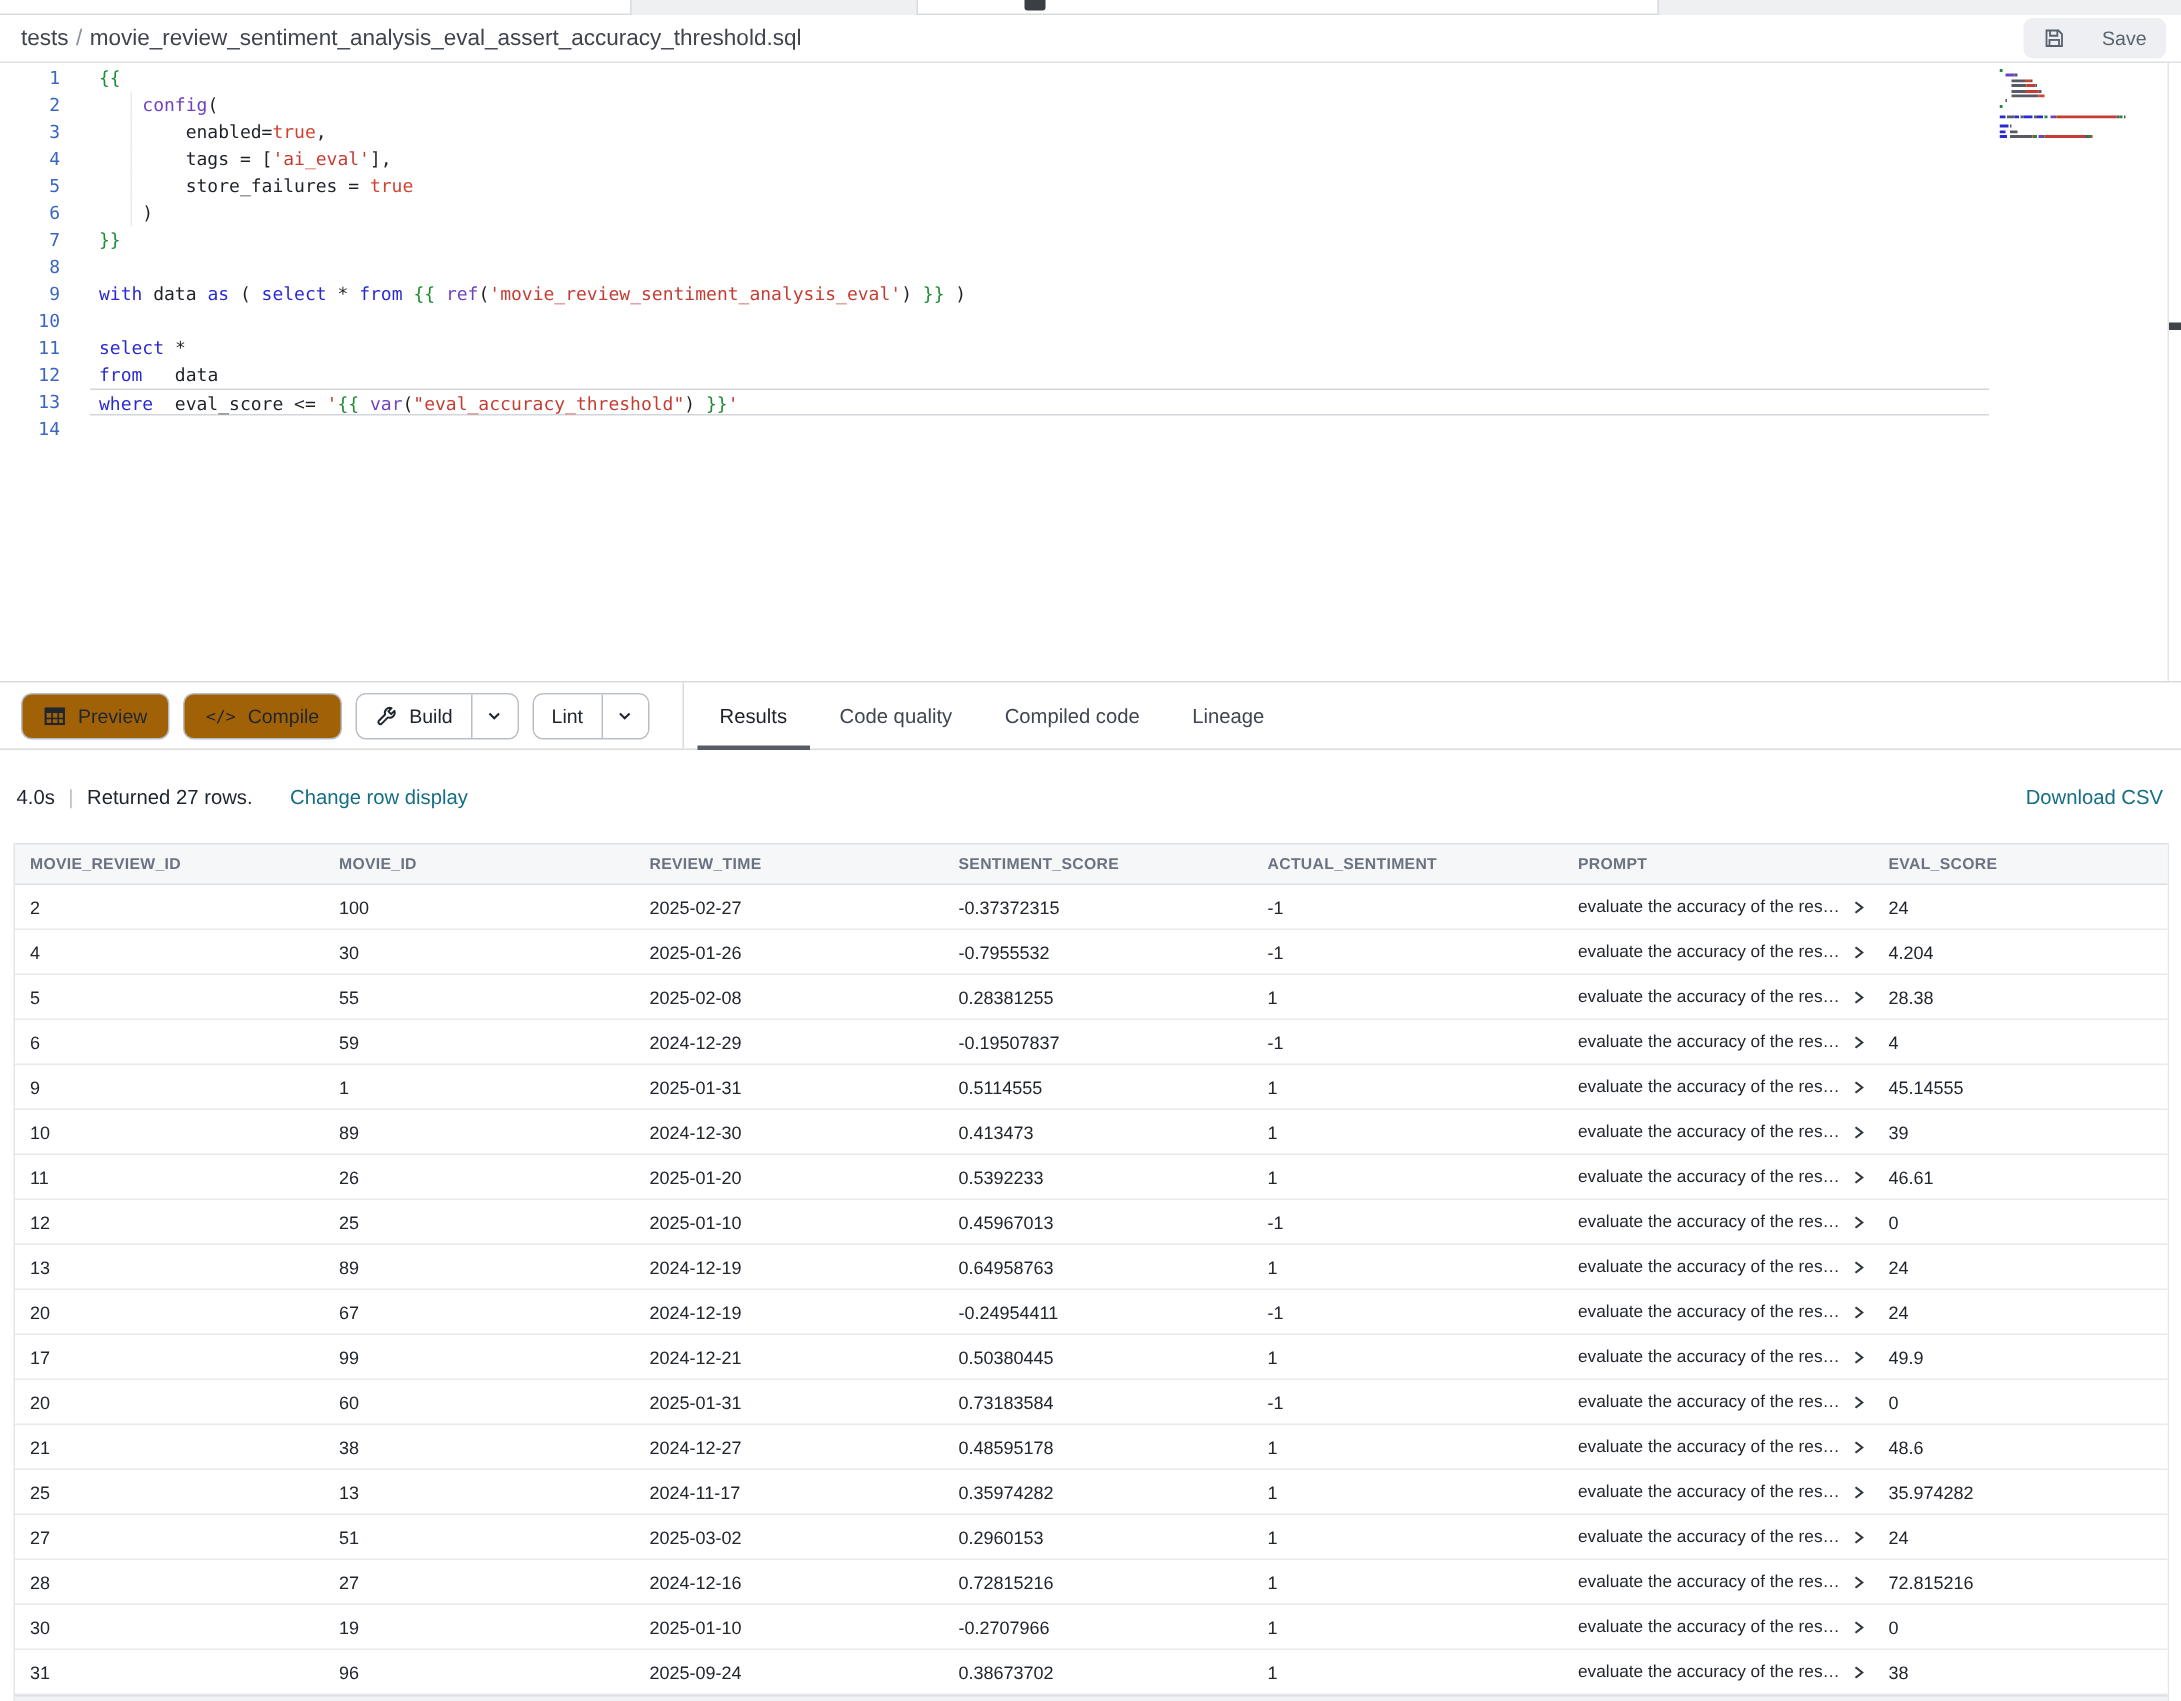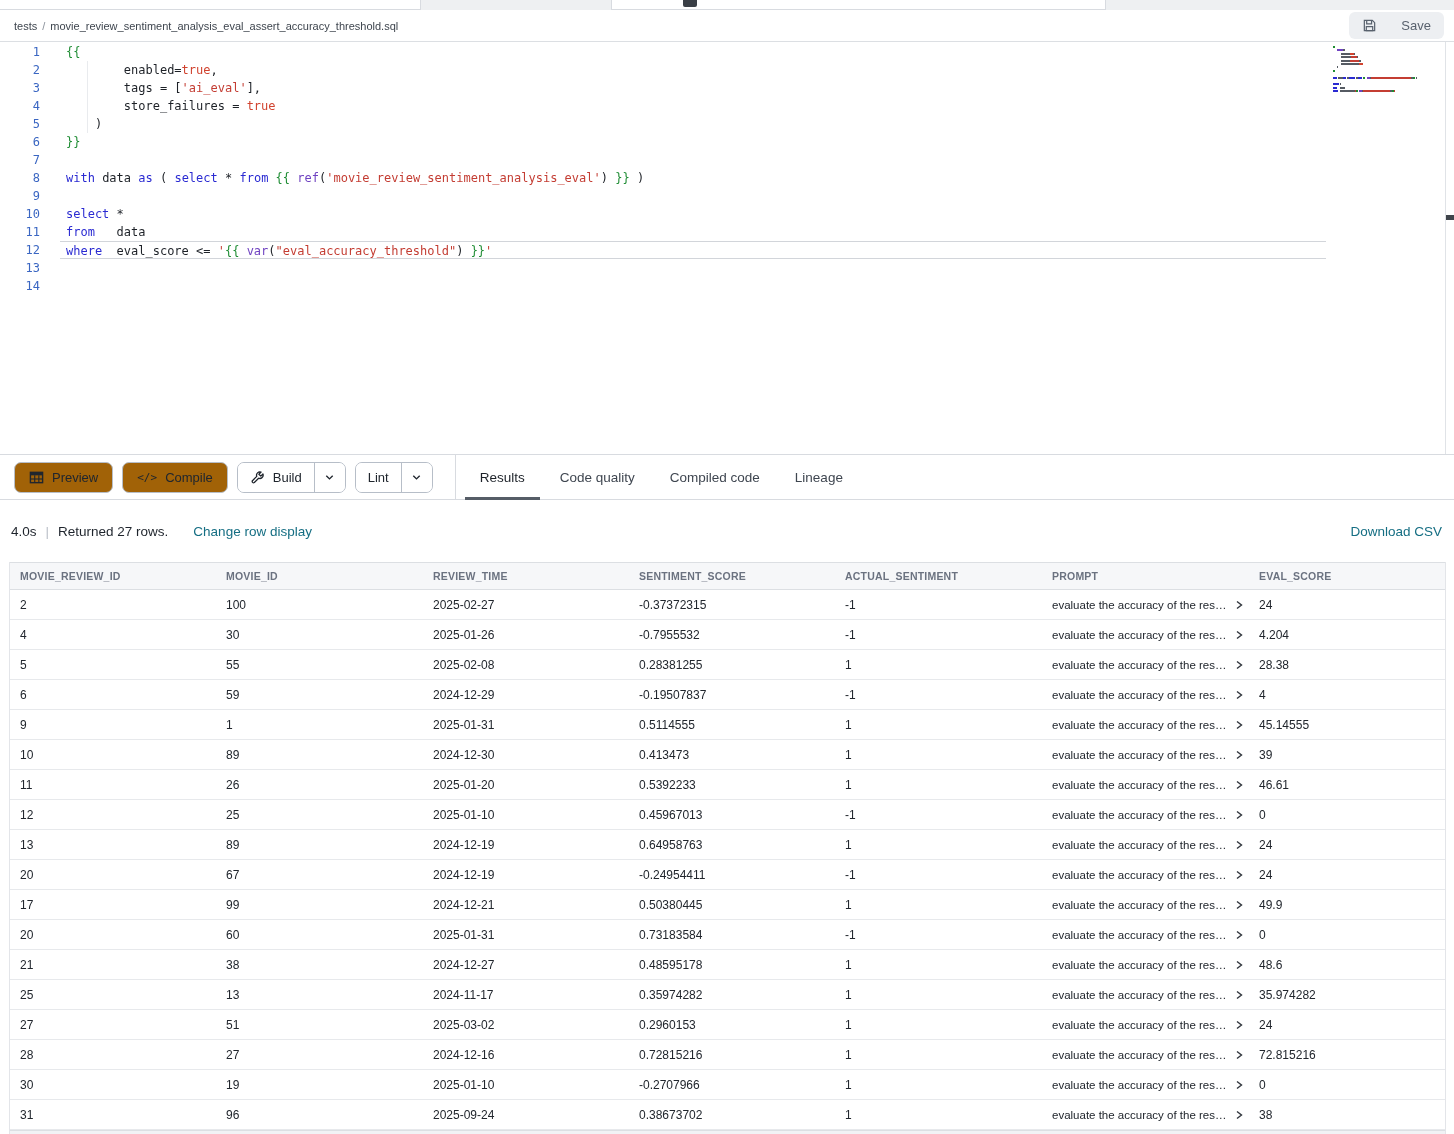--- a/index.html
+++ b/index.html
@@ -9,21 +9,21 @@
   
   .top-strip { height:10px; position:relative; background:#fff; border-bottom:1px solid #d8dbe0; }
   .strip-seg { position:absolute; top:0; bottom:-1px; background:#eef0f2; border-left:1px solid #d8dbe0; border-right:1px solid #d8dbe0; }
   .seg1 { left:420px; width:192px; }
   .seg2 { left:1105px; width:349px; border-right:none; }
   .strip-dash { position:absolute; left:683px; top:0; width:14px; height:7px; background:#3a3f46; border-radius:0 0 2px 2px; }
 
   
   .filebar { height:32px; border-bottom:1px solid #dcdfe3; display:flex; align-items:center;
     justify-content:space-between; padding:0 10px 0 14px; background:#fff; }
-  .breadcrumb { font-size:11px; color:#3e454e; display:flex; gap:5px; align-items:center; }
+  .breadcrumb { font-size:15px; color:#3e454e; display:flex; gap:5px; align-items:center; }
   .breadcrumb .sep { color:#8b929b; }
   .save-btn { display:inline-flex; align-items:center; gap:24px; height:27px; padding:0 13px;
     background:#edeff2; border:none; border-radius:6px; color:#59626e; font-size:13px;
     font-family:inherit; cursor:pointer; }
 
   
   .editor { height:412px; position:relative; display:flex;
     font-family:"DejaVu Sans Mono", monospace; font-size:12px; line-height:18px; background:#fff; }
   .gutter { width:40px; text-align:right; color:#3a66c2; padding-top:1px; flex:none; }
   .gutter div { height:18px; }
@@ -125,20 +125,21 @@
       <div>8</div>
       <div>9</div>
       <div>10</div>
       <div>11</div>
       <div>12</div>
       <div>13</div>
       <div>14</div>
     </div>
   <div class="code" id="code">
       <div class="line"><span class="tk-g">{{</span></div>
+      <div class="line guide"><span class="tk-p">    </span><span class="tk-f">config</span><span class="tk-p">(</span></div>
       <div class="line guide"><span class="tk-p">        enabled=</span><span class="tk-b">true</span><span class="tk-p">,</span></div>
       <div class="line guide"><span class="tk-p">        tags = [</span><span class="tk-s">'ai_eval'</span><span class="tk-p">],</span></div>
       <div class="line guide"><span class="tk-p">        store_failures = </span><span class="tk-b">true</span></div>
       <div class="line guide"><span class="tk-p">    )</span></div>
       <div class="line"><span class="tk-g">}}</span></div>
       <div class="line">&nbsp;</div>
       <div class="line"><span class="tk-k">with</span><span class="tk-p"> data </span><span class="tk-k">as</span><span class="tk-p"> ( </span><span class="tk-k">select</span><span class="tk-p"> * </span><span class="tk-k">from</span><span class="tk-p"> </span><span class="tk-g">{{</span><span class="tk-p"> </span><span class="tk-f">ref</span><span class="tk-p">(</span><span class="tk-s">'movie_review_sentiment_analysis_eval'</span><span class="tk-p">) </span><span class="tk-g">}}</span><span class="tk-p"> )</span></div>
       <div class="line">&nbsp;</div>
       <div class="line"><span class="tk-k">select</span><span class="tk-p"> *</span></div>
       <div class="line"><span class="tk-k">from</span><span class="tk-p">   data</span></div>

